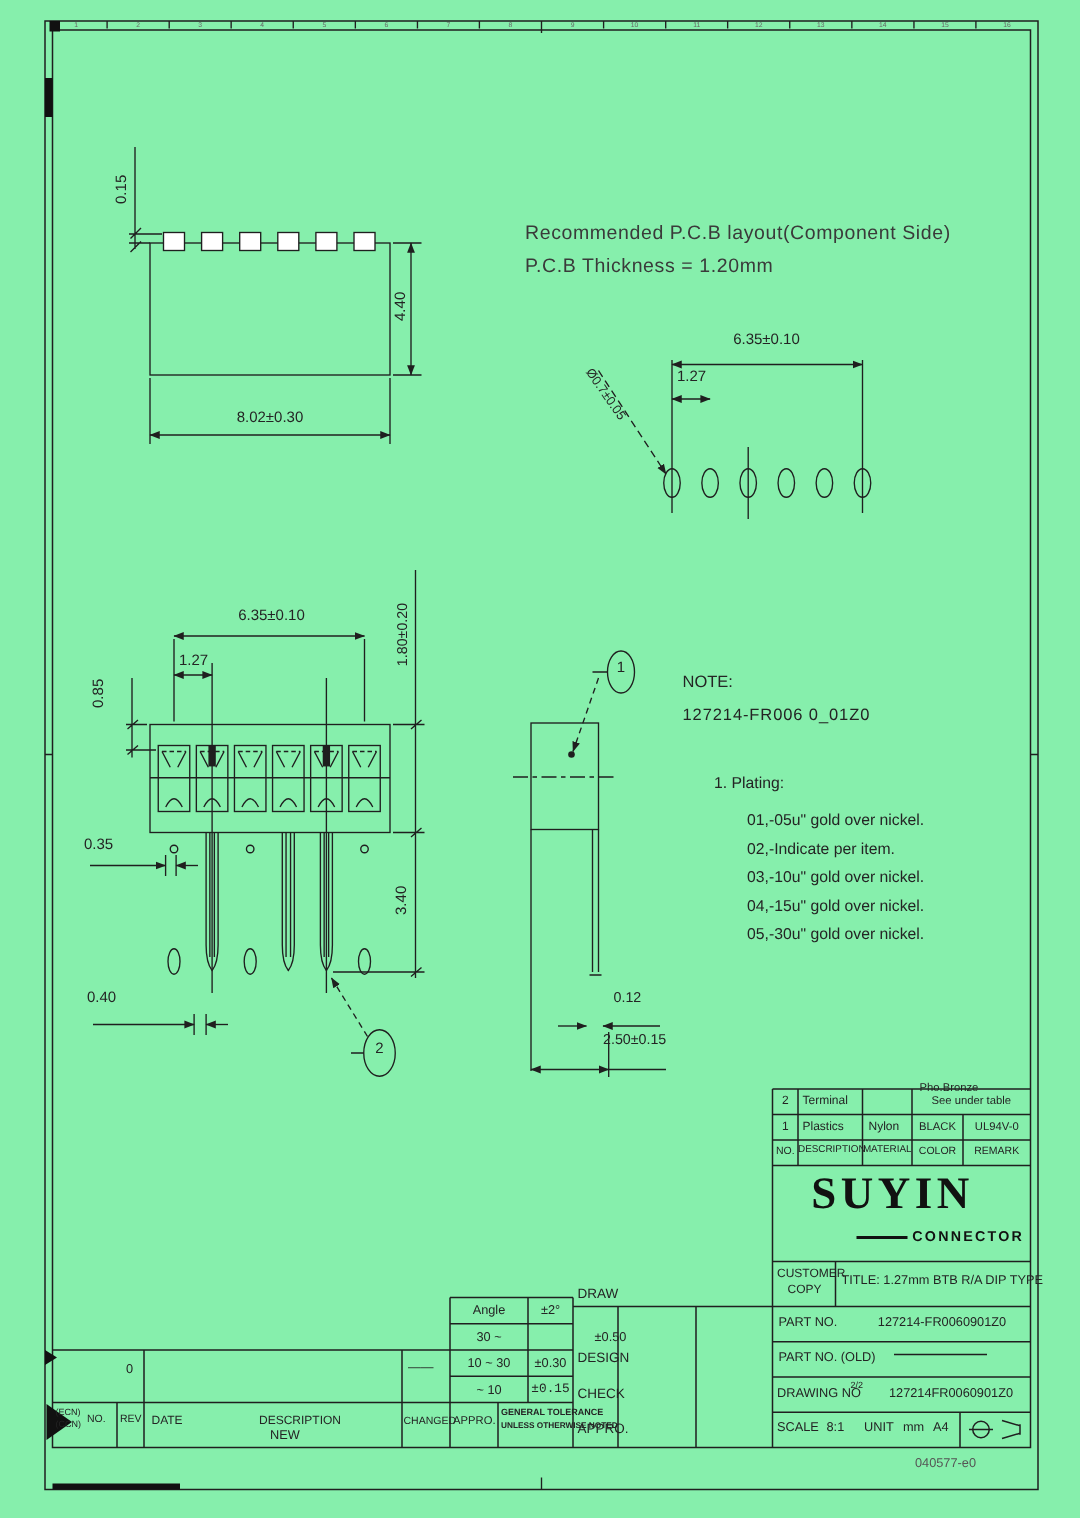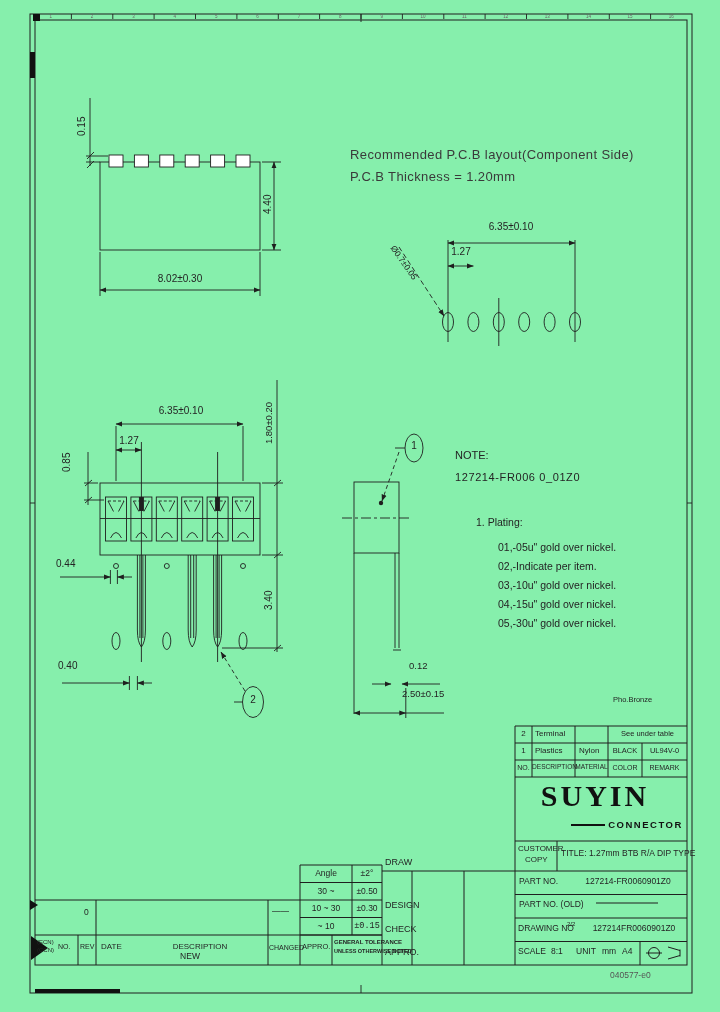--- a/index.html
+++ b/index.html
@@ -185,21 +185,21 @@
 <div class="t" style="left:396px;top:244px;width:84px;font-size:8.5px;transform:rotate(55deg);transform-origin:left top;">Ø0.7±0.05</div>
 
 <div class="t c" style="left:140px;top:274px;width:80px;font-size:10px;">8.02±0.30</div>
 <div class="t c vt" style="left:60px;top:121px;width:44px;font-size:10px;">0.15</div>
 <div class="t c vt" style="left:246px;top:199px;width:44px;font-size:10px;">4.40</div>
 
 <div class="t c" style="left:138px;top:406px;width:86px;font-size:10px;">6.35±0.10</div>
 <div class="t c" style="left:109px;top:436px;width:40px;font-size:10px;">1.27</div>
 <div class="t c vt" style="left:45px;top:457px;width:44px;font-size:10px;">0.85</div>
 <div class="t c vt" style="left:229px;top:418px;width:80px;font-size:9.5px;">1.80±0.20</div>
-<div class="t" style="left:56px;top:559px;width:34px;font-size:10px;">0.44</div>
+<div class="t" style="left:56px;top:559px;width:34px;font-size:10px;">0.35</div>
 <div class="t" style="left:58px;top:661px;width:34px;font-size:10px;">0.40</div>
 <div class="t c vt" style="left:247px;top:595px;width:44px;font-size:10px;">3.40</div>
 <div class="t c" style="left:246px;top:695px;width:14px;font-size:10px;">2</div>
 
 <div class="t c" style="left:407px;top:441px;width:14px;font-size:10px;">1</div>
 <div class="t" style="left:409px;top:661px;width:36px;font-size:9.5px;">0.12</div>
 <div class="t" style="left:402px;top:689px;width:56px;font-size:9.5px;">2.50±0.15</div>
 
 <div class="t" style="left:455px;top:450px;font-size:11px;">NOTE:</div>
 <div class="t" style="left:455px;top:472px;font-size:11px;letter-spacing:.6px;">127214-FR006 0_01Z0</div>
@@ -207,21 +207,21 @@
 <div class="t plist" style="left:498px;top:538px;font-size:10.5px;">
       <span>01,-05u" gold over nickel.</span>
       <span>02,-Indicate per item.</span>
       <span>03,-10u" gold over nickel.</span>
       <span>04,-15u" gold over nickel.</span>
       <span>05,-30u" gold over nickel.</span>
     </div>
 
 <div class="t c" style="left:516px;top:730px;width:15px;font-size:8px;">2</div>
 <div class="t" style="left:535px;top:730px;font-size:8px;">Terminal</div>
-<div class="t" style="left:577px;top:696px;font-size:7.5px;padding-left:36px;">Pho.Bronze</div>
+<div class="t" style="left:577px;top:721px;font-size:7.5px;padding-left:36px;">Pho.Bronze</div>
 <div class="t c" style="left:609px;top:730px;width:77px;font-size:7.5px;">See under table</div>
 <div class="t c" style="left:516px;top:747px;width:15px;font-size:8px;">1</div>
 <div class="t" style="left:535px;top:747px;font-size:8px;">Plastics</div>
 <div class="t" style="left:579px;top:747px;font-size:8px;">Nylon</div>
 <div class="t c" style="left:609px;top:747px;width:32px;font-size:7.5px;">BLACK</div>
 <div class="t c" style="left:643px;top:747px;width:43px;font-size:7.5px;">UL94V-0</div>
 <div class="t c" style="left:515px;top:764px;width:17px;font-size:7px;">NO.</div>
 <div class="t c" style="left:532px;top:764px;width:43px;font-size:6.6px;">DESCRIPTION</div>
 <div class="t c" style="left:575px;top:764px;width:33px;font-size:6.6px;">MATERIAL</div>
 <div class="t c" style="left:608px;top:764px;width:34px;font-size:7px;">COLOR</div>
@@ -253,21 +253,21 @@
 <div class="t c" style="left:584px;top:924px;width:100px;font-size:8.5px;">127214FR0060901Z0</div>
 <div class="t" style="left:518px;top:947px;font-size:8.5px;">SCALE</div>
 <div class="t" style="left:551px;top:947px;font-size:8.5px;">8:1</div>
 <div class="t" style="left:576px;top:947px;font-size:8.5px;">UNIT</div>
 <div class="t" style="left:602px;top:947px;font-size:8.5px;">mm</div>
 <div class="t" style="left:622px;top:947px;font-size:8.5px;">A4</div>
 
 <div class="t c" style="left:300px;top:869px;width:52px;font-size:8.5px;">Angle</div>
 <div class="t c" style="left:352px;top:869px;width:30px;font-size:8.5px;">±2°</div>
 <div class="t c" style="left:300px;top:887px;width:52px;font-size:8.5px;">30 ~</div>
-<div class="t c" style="left:352px;top:887px;width:30px;font-size:8.5px;">±0.50</div>
+<div class="t c" style="left:352px;top:887px;width:30px;font-size:8.5px;padding-left:40px;">±0.50</div>
 <div class="t c" style="left:300px;top:904px;width:52px;font-size:8.5px;">10 ~ 30</div>
 <div class="t c" style="left:352px;top:904px;width:30px;font-size:8.5px;">±0.30</div>
 <div class="t c" style="left:300px;top:922px;width:52px;font-size:8.5px;">~ 10</div>
 <div class="t c" style="left:352px;top:922px;width:30px;font-size:8.5px;font-family:Liberation Mono, monospace;">±0.15</div>
 <div class="t c" style="left:334px;top:939px;width:46px;font-size:6px;font-weight:bold;">GENERAL TOLERANCE</div>
 <div class="t c" style="left:334px;top:949px;width:46px;font-size:5.5px;font-weight:bold;">UNLESS OTHERWISE NOTED</div>
 
 <div class="t" style="left:37px;top:939px;font-size:6px;">(ECN)</div>
 <div class="t" style="left:37px;top:947px;font-size:6px;">(CCN)</div>
 <div class="t" style="left:58px;top:943px;font-size:7px;">NO.</div>

